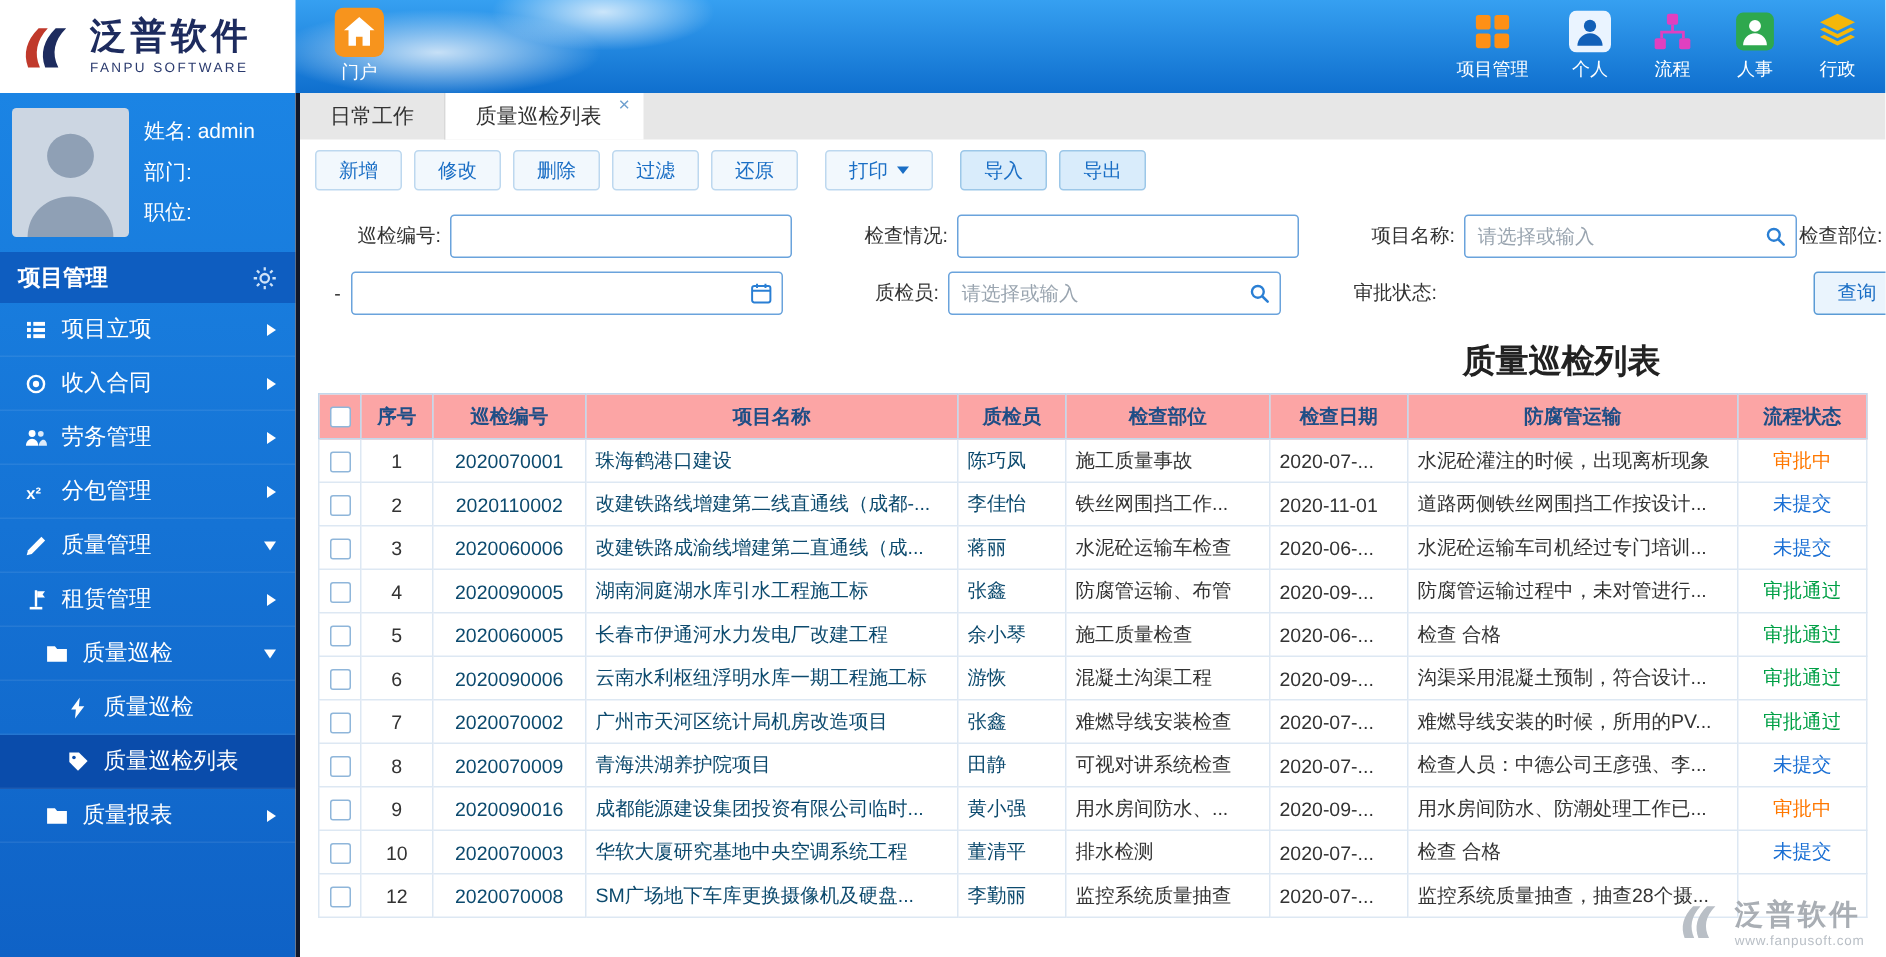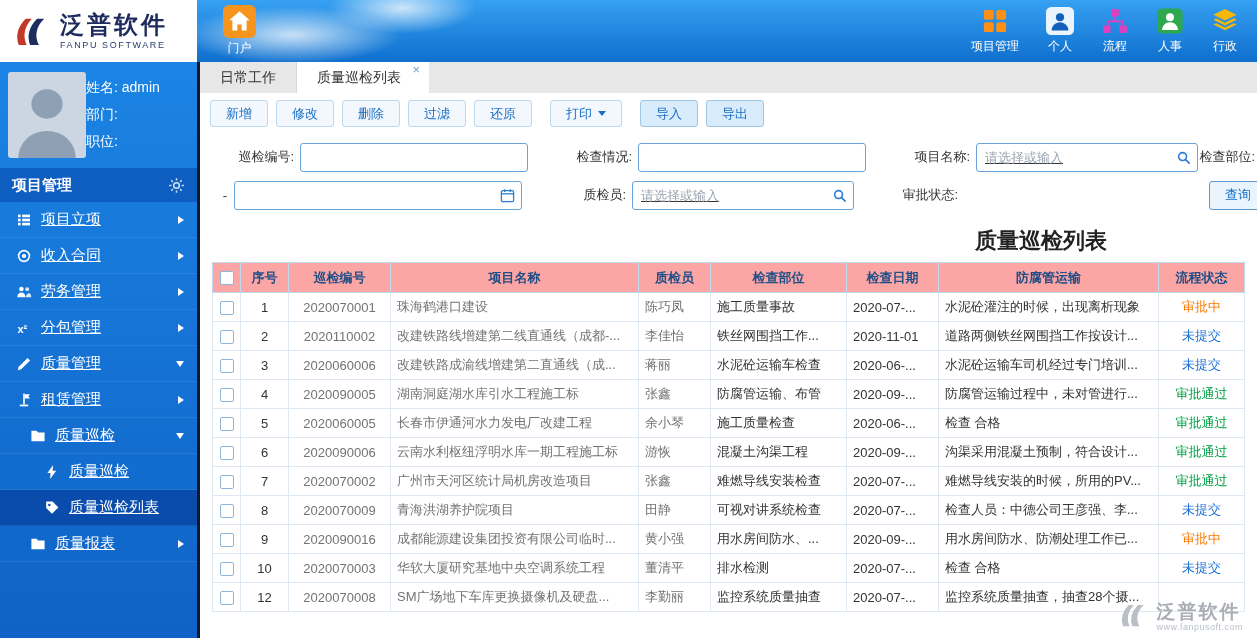--- a/index.html
+++ b/index.html
@@ -25,36 +25,36 @@
   .top-nav { margin-left:auto; display:flex; gap:27px; z-index:1; }
   .nav-item { display:flex; flex-direction:column; align-items:center; gap:3px; cursor:pointer; }
   .nav-item .ic { width:28px; height:28px; }
 
   
   .app { display:flex; height:576px; }
 
   
   .sidebar { width:197px; flex-shrink:0; color:#fff;
     background:linear-gradient(180deg,#1b84e4,#0f62c6); }
-  .profile { display:flex; padding:10px 8px; height:106px; }
+  .profile { display:flex; gap:10px; padding:10px 8px; height:106px; }
   .avatar { width:78px; height:86px; border-radius:3px; overflow:hidden; flex-shrink:0; }
   .avatar svg { display:block; width:100%; height:100%; }
   .profile-txt { font-size:14px; line-height:27px; padding-top:2px; white-space:nowrap; }
   .side-section { height:34px; background:#0e5dc0; display:flex; align-items:center; justify-content:space-between;
     padding:0 12px; font-size:15px; font-weight:bold; }
   .gear { width:17px; height:17px; cursor:pointer; }
   .gear svg { width:100%; height:100%; display:block; }
   .menu-item { height:36px; display:flex; align-items:center; gap:9px; padding:0 13px 0 16px; font-size:15px;
     cursor:pointer; border-bottom:1px solid rgba(255,255,255,.08); }
   .menu-item.lvl2 { padding-left:30px; }
   .menu-item.lvl3 { padding-left:44px; }
   .menu-item.active { background:#0a4cab; }
   .mi-icon { width:16px; height:16px; flex-shrink:0; display:inline-flex; }
   .mi-icon svg { width:100%; height:100%; }
-  .mi-label { flex:1; white-space:nowrap; overflow:hidden;text-decoration:underline; }
+  .mi-label { flex:1; white-space:nowrap; overflow:hidden; }
   .arrow { width:0; height:0; flex-shrink:0; }
   .arrow.right { border-top:4.5px solid transparent; border-bottom:4.5px solid transparent; border-left:6px solid #fff; }
   .arrow.down  { border-left:4.5px solid transparent; border-right:4.5px solid transparent; border-top:6px solid #fff; }
 
   
   .main { flex:1; min-width:0; display:flex; flex-direction:column; background:#fff; position:relative; border-left:3px solid #0f172a; }
   .tabbar { height:31px; background:#e7e7e7; display:flex; flex-shrink:0; }
   .tab { padding:0 20px; line-height:31px; font-size:14px; color:#333; position:relative; cursor:pointer; border-right:1px solid #d8d8d8; white-space:nowrap; }
   .tab.active { background:#fff; border-right:none; padding-right:28px; }
   .tab-close { position:absolute; top:0px; right:9px; font-size:13px; color:#6fa0cf; line-height:16px; cursor:pointer; }
@@ -69,38 +69,38 @@
 
   .filters { flex-shrink:0; }
   .filter-row { display:flex; align-items:center; padding-left:20px; padding-right:0; margin:8px 0; height:30px; font-size:13px; color:#333; }
   .flabel { width:74px; text-align:right; margin-right:6px; white-space:nowrap; flex-shrink:0; }
   .gap { margin-left:30px; }
   .finput { height:29px; border:1px solid #6aa3dc; border-radius:3px; padding:0 8px; font-size:13px; color:#333;
     outline:none; font-family:inherit; background:#fff; }
   .finput::placeholder { color:#9aa5b0; }
   .w228 { width:228px; } .w288 { width:288px; } .w222 { width:222px; }
   .combo { position:relative; display:inline-flex; align-items:center; flex-shrink:0; }
-  .combo .finput { width:100%; padding-right:44px;text-decoration:underline; }
+  .combo .finput { width:100%; padding-right:44px; }
   .combo-ic { position:absolute; right:7px; width:15px; height:15px; cursor:pointer; }
   .combo-ic svg { width:100%; height:100%; display:block; }
   .dash { width:10px; text-align:center; margin-right:4px; flex-shrink:0; }
   .right-end { margin-left:auto; width:auto; margin-right:2px; }
   .select { height:29px; width:222px; border:1px solid #6aa3dc; border-radius:3px; background:#fff;
     display:inline-flex; align-items:center; justify-content:space-between; padding:0 9px; cursor:pointer; flex-shrink:0; }
   .sel-caret { width:0; height:0; border-left:5px solid transparent; border-right:5px solid transparent; border-top:6px solid #2f7fd1; }
   .search-btn { margin-left:auto; margin-right:-10px; height:29px; padding:0 15px; background:#eaf4fd;
     border:1px solid #5b9bd5; border-radius:3px; color:#1a6ec5; font-size:13px; cursor:pointer; font-family:inherit; }
 
   .list-title { text-align:right; padding-right:150px; font-size:22px; font-weight:bold; color:#222; margin:8px 0 6px; flex-shrink:0; }
 
   .table-wrap { margin:0 6px 0 12px; }
   table { border-collapse:collapse; table-layout:fixed; width:1032px; font-size:13px; }
   th { background:#fca5a5; color:#1f4e86; font-weight:bold; height:30px; border:1px solid #c2d8ec; white-space:nowrap; }
   td { height:29px; border:1px solid #dde8f3; color:#333; padding:0 6px; white-space:nowrap; overflow:hidden; text-overflow:ellipsis; }
-  td a { color:#737373; text-decoration:none; cursor:pointer; }
+  td a { color:#0c4a6e; text-decoration:none; cursor:pointer; }
   .c-check, .c-seq, .c-no, .c-status { text-align:center; }
   input[type=checkbox] { appearance:none; -webkit-appearance:none; width:14px; height:14px; border:1px solid #8fb6da;
     border-radius:2px; background:#fff; vertical-align:middle; cursor:pointer; }
 
   .watermark { position:absolute; right:14px; bottom:4px; display:flex; align-items:center; gap:6px; pointer-events:none; }
   .wm-cn { font-size:19px; font-weight:bold; color:#a9aeb4; letter-spacing:2px; line-height:1.1; }
   .wm-url { font-size:9px; color:#b9bfc6; letter-spacing:.5px; }
 </style>
 </head>
 <body>

